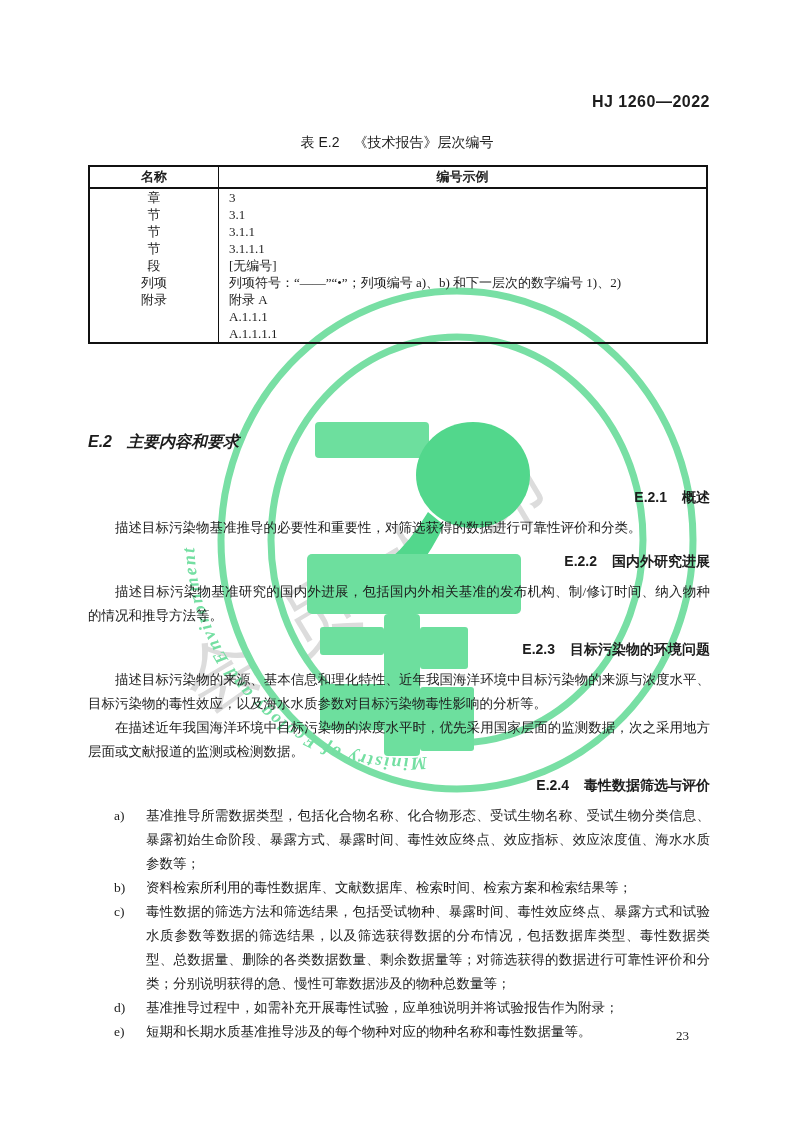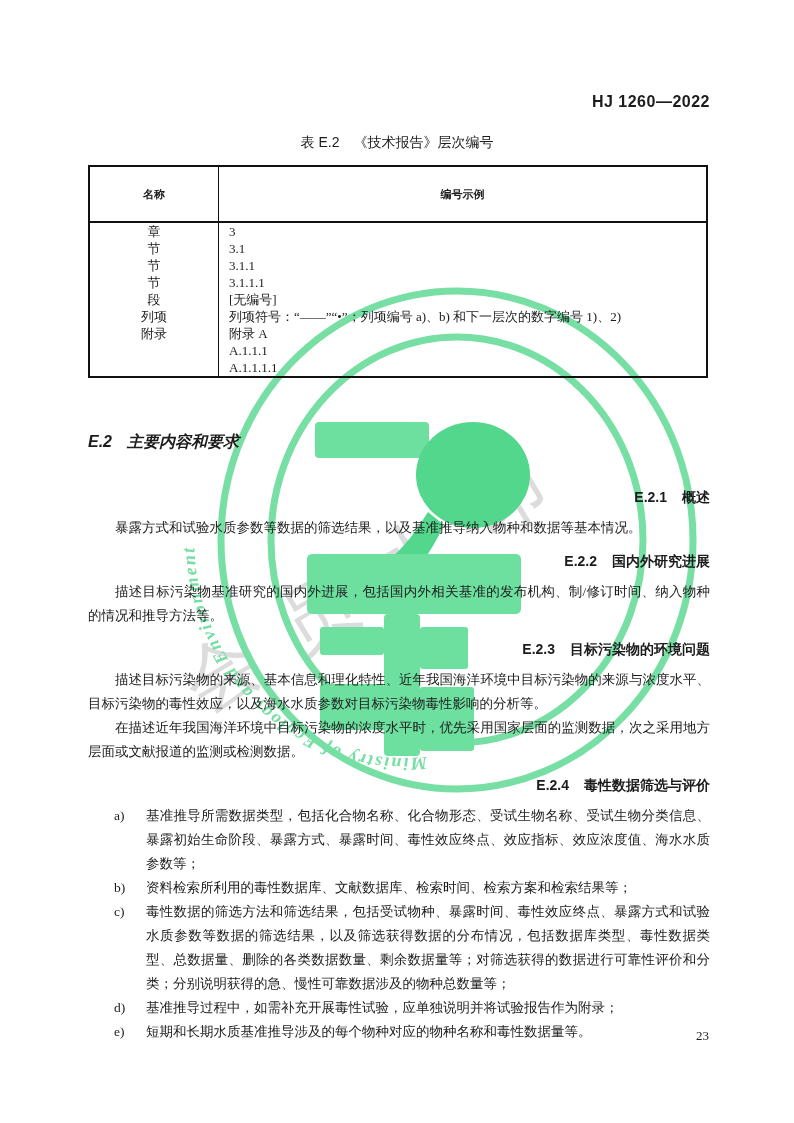--- a/index.html
+++ b/index.html
@@ -18,40 +18,40 @@
   
   .content{position:absolute;inset:0;z-index:3;}
   .doc-number{position:absolute;top:93px;right:84px;font-size:16px;font-weight:bold;
               font-family:"Liberation Sans","DejaVu Sans",sans-serif;letter-spacing:.5px;}
   .table-caption{position:absolute;top:134px;left:0;width:100%;text-align:center;
                  font-size:14px;font-weight:normal;
                  font-family:"Liberation Sans","DejaVu Sans",sans-serif;}
 
   table.layout{position:absolute;left:88px;top:165px;width:620px;border-collapse:collapse;
                border:2px solid #111;table-layout:fixed;}
-  table.layout th{border-bottom:2px solid #111;height:20px;font-size:11px;
+  table.layout th{border-bottom:2px solid #111;height:20px;font-size:13px;
                   font-family:"Liberation Sans","DejaVu Sans",sans-serif;font-weight:bold;
-                  padding:17px 0;}
+                  padding:0 0;}
   table.layout th.c-name{width:128px;border-right:1px solid #111;}
   table.layout td{font-size:13px;height:17px;line-height:17px;padding:0;}
   table.layout td.c-name{text-align:center;border-right:1px solid #111;}
   table.layout td.c-ex{padding-left:10px;}
 
   .flow{position:absolute;left:88px;top:424px;width:622px;}
   .sec-h2{font-family:"Liberation Sans","DejaVu Sans",sans-serif;font-weight:bold;
           font-size:16px;margin:8px 0 36px 0;font-style:italic;}
   .sec-h3{font-family:"Liberation Sans","DejaVu Sans",sans-serif;font-weight:bold;
           font-size:14px;margin:13px 0 9px 0;text-align:right;}
   .sec-id{margin-right:15px;}
   .para,.intro{margin:0;font-size:13.5px;line-height:24px;text-indent:2em;
                text-align:justify;}
   .li{display:flex;margin-left:26px;font-size:13.5px;line-height:24px;}
   .li .mk{flex:none;width:32px;}
   .li .tx{flex:1;text-align:justify;}
-  .page-number{position:absolute;top:1028px;left:696px;font-size:13px;}
+  .page-number{position:absolute;top:1028px;left:676px;font-size:13px;}
 </style>
 </head>
 <body>
 
 <div class="page">
 
   <div class="wm-gray">会员水印</div>
 
   <svg class="wm-seal" viewBox="0 0 580 545" aria-hidden="true">
     <g>
@@ -124,21 +124,21 @@
           <tr>
             <td class="c-name"></td>
             <td class="c-ex">A.1.1.1.1</td>
           </tr>
         </tbody>
     </table>
 
     <div class="flow" id="sections">
         <div class="sec-h2"><span class="sec-id">E.2</span><span>主要内容和要求</span></div>
         <div class="sec-h3"><span class="sec-id">E.2.1</span><span>概述</span></div>
-        <p class="para">暴露方式和试验水质参数等数据的筛选结果，以及基准推导纳入物种和数据等基本情况。</p>
+        <p class="para">描述目标污染物基准推导的必要性和重要性，对筛选获得的数据进行可靠性评价和分类。</p>
         <div class="sec-h3"><span class="sec-id">E.2.2</span><span>国内外研究进展</span></div>
         <p class="para">描述目标污染物基准研究的国内外进展，包括国内外相关基准的发布机构、制/修订时间、纳入物种的情况和推导方法等。</p>
         <div class="sec-h3"><span class="sec-id">E.2.3</span><span>目标污染物的环境问题</span></div>
         <p class="para">描述目标污染物的来源、基本信息和理化特性、近年我国海洋环境中目标污染物的来源与浓度水平、目标污染物的毒性效应，以及海水水质参数对目标污染物毒性影响的分析等。</p>
         <p class="para">在描述近年我国海洋环境中目标污染物的浓度水平时，优先采用国家层面的监测数据，次之采用地方层面或文献报道的监测或检测数据。</p>
         <div class="sec-h3"><span class="sec-id">E.2.4</span><span>毒性数据筛选与评价</span></div>
         <div class="li">
           <span class="mk">a)</span>
           <span class="tx">基准推导所需数据类型，包括化合物名称、化合物形态、受试生物名称、受试生物分类信息、暴露初始生命阶段、暴露方式、暴露时间、毒性效应终点、效应指标、效应浓度值、海水水质参数等；</span>
         </div>

